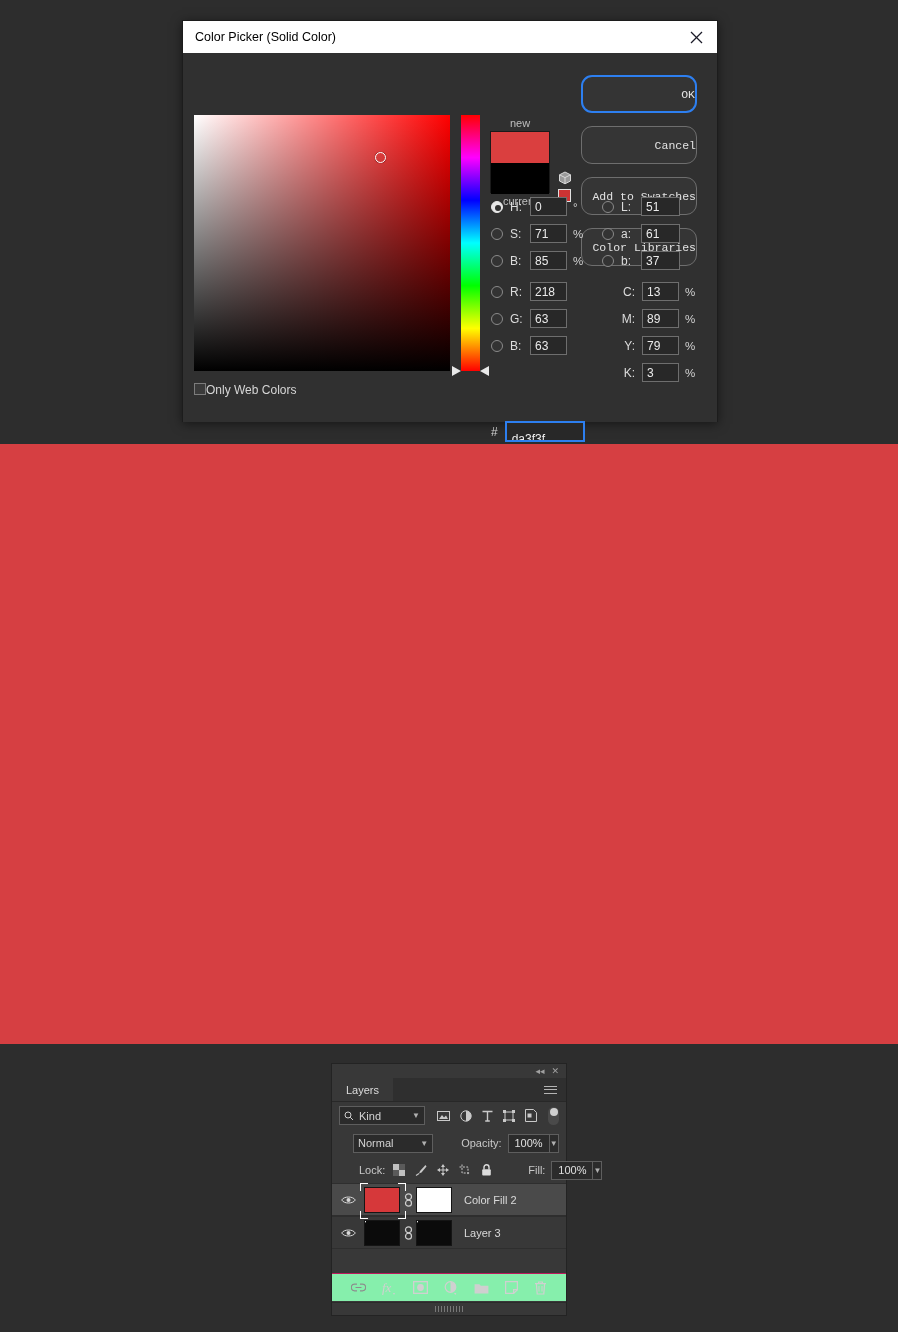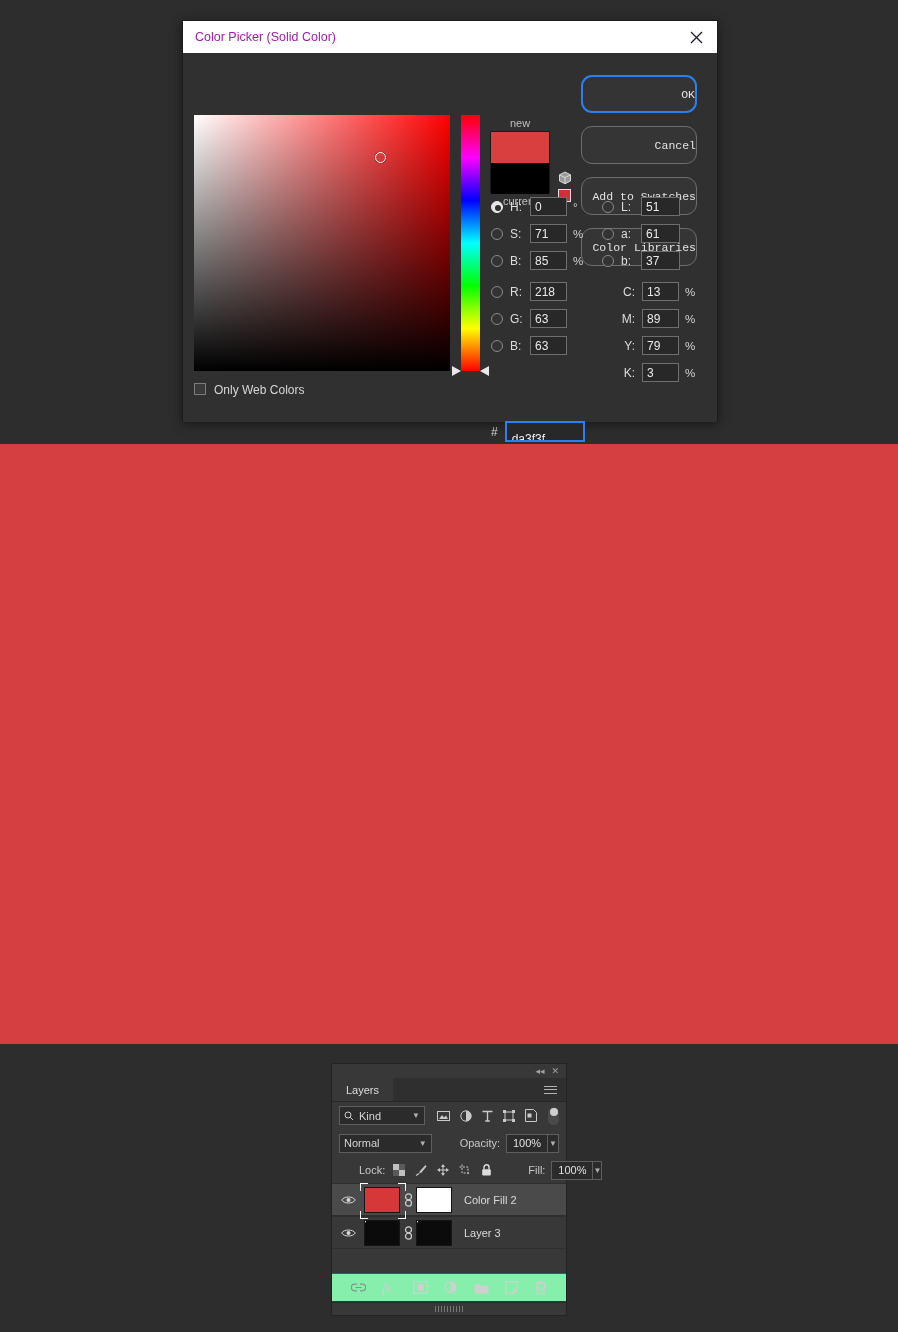--- a/index.html
+++ b/index.html
@@ -29,21 +29,21 @@
     box-shadow: 0 2px 10px rgba(0,0,0,.5);
   }
   .dlg-titlebar {
     height: 32px;
     background: #ffffff;
     display: flex; align-items: center;
     padding: 0 10px 0 12px;
   }
   .dlg-title {
     font-size: 12.5px;
-    color: #a21caf;
+    color: #000000;
     flex: 1;
   }
   .dlg-close {
     width: 22px; height: 22px;
     display: flex; align-items: center; justify-content: center;
     cursor: pointer;
   }
   .dlg-close svg { display: block; }
 
   .dlg-body {
@@ -94,21 +94,21 @@
     border-top: 5px solid transparent;
     border-bottom: 5px solid transparent;
   }
   .hue-arrow.left  { left: -9px;  border-left: 9px solid #e9e9e9; }
   .hue-arrow.right { right: -9px; border-right: 9px solid #e9e9e9; }
 
   
   #web-colors-row {
     position: absolute;
     left: 11px; top: 330px;
-    display: flex; gap: 8px;
+    display: flex; 
     cursor: pointer;
   }
   .cbox {
     width: 12px; height: 12px;
     border: 1px solid #7c7c7c;
     background: #3a3a3a;
   }
   #web-colors-label { font-size: 12px; color: #d6d6d6; }
 
   
@@ -294,20 +294,21 @@
 
   #blend-row { height: 28px; }
   #blend-select {
     width: 134px; height: 19px;
     background: #2b2b2b;
     border: 1px solid #5e5e5e;
     display: flex; align-items: center;
     padding: 0 4px;
     font-size: 11px; color: #d3d3d3;
     cursor: pointer;
+    margin-left: 14px;
   }
   #blend-select .sel-label { flex: 1; }
   .mini-label { font-size: 11px; color: #c8c8c8; margin-left: 8px; padding-left: 20px; }
   .mini-input {
     width: 42px; height: 19px;
     background: #2b2b2b;
     border: 1px solid #5e5e5e;
     color: #e0e0e0; font-size: 11px;
     font-family: "Liberation Sans", sans-serif;
     text-align: center;

